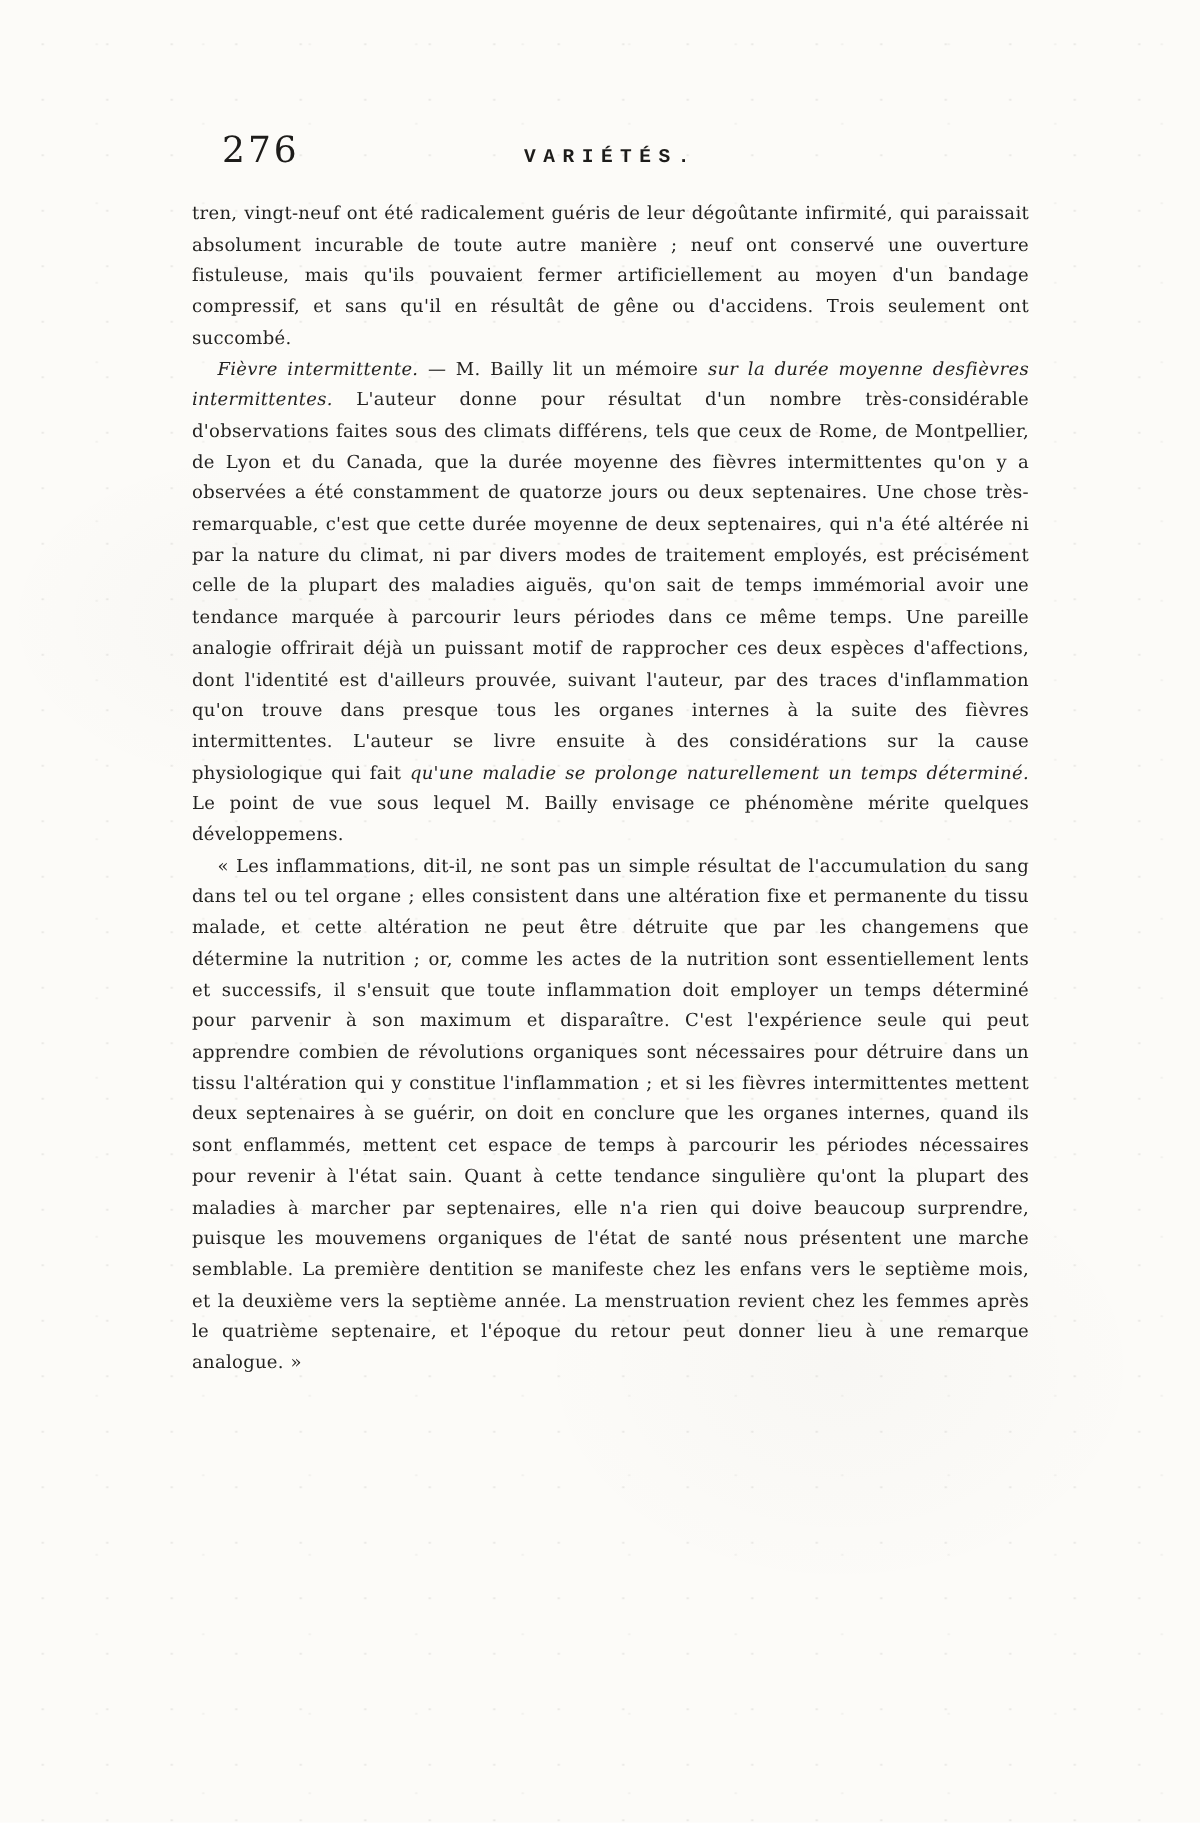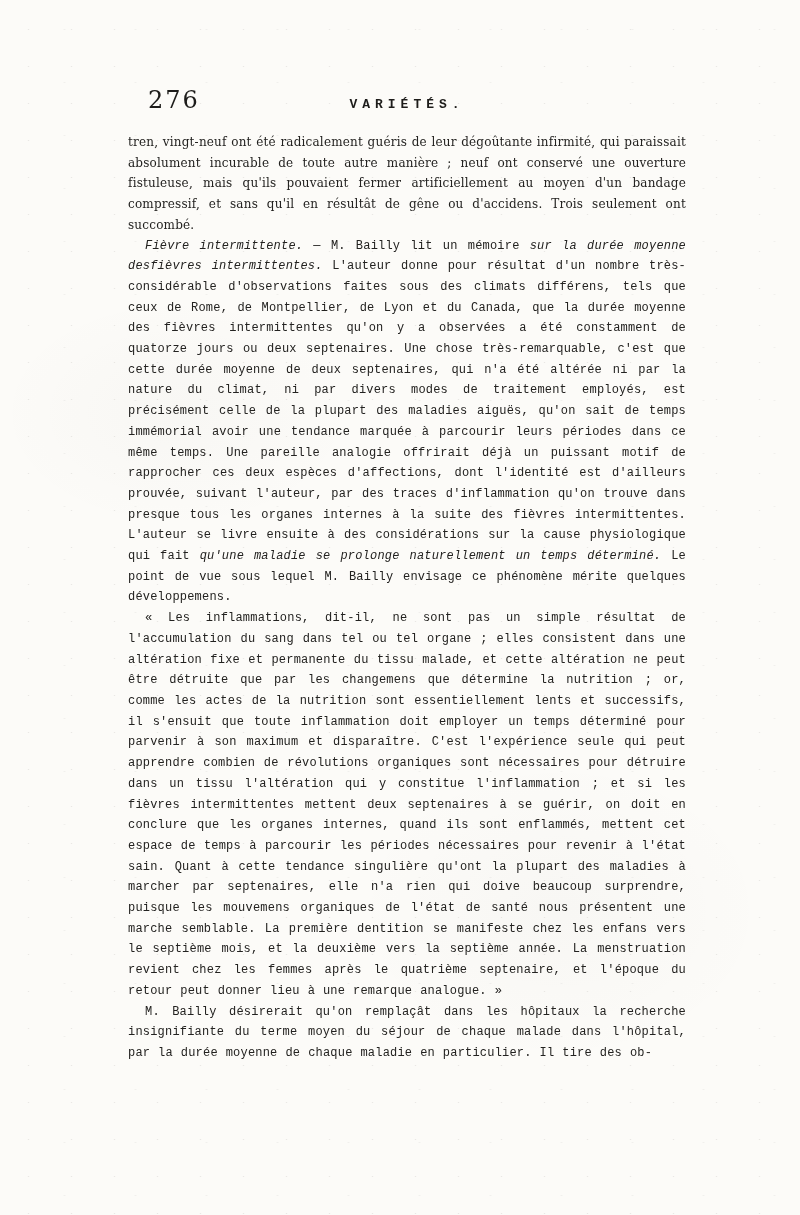--- a/index.html
+++ b/index.html
@@ -61,21 +61,20 @@
     text-align: justify;
     letter-spacing: 0.2px;
     word-spacing: 0.5px;
   }
   .text-block p {
     margin: 0;
     padding: 0;
   }
   .text-block p.indented {
     text-indent: 17px;
-    font-family: Liberation Mono, monospace;
   }
   .seg-italic {
     font-style: italic;
   }
 </style>
 </head>
 <body>
 
 <div class="paper">
   <div class="content">
@@ -92,19 +91,16 @@
       </p>
 
       <p class="indented">
         <span class="seg-italic">Fièvre intermittente.</span><span> — M. Bailly lit un mémoire </span><span class="seg-italic">sur la durée moyenne desfièvres intermittentes.</span><span> L'auteur donne pour résultat d'un nombre très-considérable d'observations faites sous des climats différens, tels que ceux de Rome, de Montpellier, de Lyon et du Canada, que la durée moyenne des fièvres intermittentes qu'on y a observées a été constamment de quatorze jours ou deux septenaires. Une chose très-remarquable, c'est que cette durée moyenne de deux septenaires, qui n'a été altérée ni par la nature du climat, ni par divers modes de traitement employés, est précisément celle de la plupart des maladies aiguës, qu'on sait de temps immémorial avoir une tendance marquée à parcourir leurs périodes dans ce même temps. Une pareille analogie offrirait déjà un puissant motif de rapprocher ces deux espèces d'affections, dont l'identité est d'ailleurs prouvée, suivant l'auteur, par des traces d'inflammation qu'on trouve dans presque tous les organes internes à la suite des fièvres intermittentes. L'auteur se livre ensuite à des considérations sur la cause physiologique qui fait </span><span class="seg-italic">qu'une maladie se prolonge naturellement un temps déterminé.</span><span> Le point de vue sous lequel M. Bailly envisage ce phénomène mérite quelques développemens.</span>
       </p>
 
       <p class="indented">
         <span>« Les inflammations, dit-il, ne sont pas un simple résultat de l'accumulation du sang dans tel ou tel organe ; elles consistent dans une altération fixe et permanente du tissu malade, et cette altération ne peut être détruite que par les changemens que détermine la nutrition ; or, comme les actes de la nutrition sont essentiellement lents et successifs, il s'ensuit que toute inflammation doit employer un temps déterminé pour parvenir à son maximum et disparaître. C'est l'expérience seule qui peut apprendre combien de révolutions organiques sont nécessaires pour détruire dans un tissu l'altération qui y constitue l'inflammation ; et si les fièvres intermittentes mettent deux septenaires à se guérir, on doit en conclure que les organes internes, quand ils sont enflammés, mettent cet espace de temps à parcourir les périodes nécessaires pour revenir à l'état sain. Quant à cette tendance singulière qu'ont la plupart des maladies à marcher par septenaires, elle n'a rien qui doive beaucoup surprendre, puisque les mouvemens organiques de l'état de santé nous présentent une marche semblable. La première dentition se manifeste chez les enfans vers le septième mois, et la deuxième vers la septième année. La menstruation revient chez les femmes après le quatrième septenaire, et l'époque du retour peut donner lieu à une remarque analogue. »</span>
       </p>
 
-      <p class="indented">
-        <span>M. Bailly désirerait qu'on remplaçât dans les hôpitaux la recherche insignifiante du terme moyen du séjour de chaque malade dans l'hôpital, par la durée moyenne de chaque maladie en particulier. Il tire des ob-</span>
-      </p>
 
     </div>
   </div>
 </div>
 
 </body></html>

